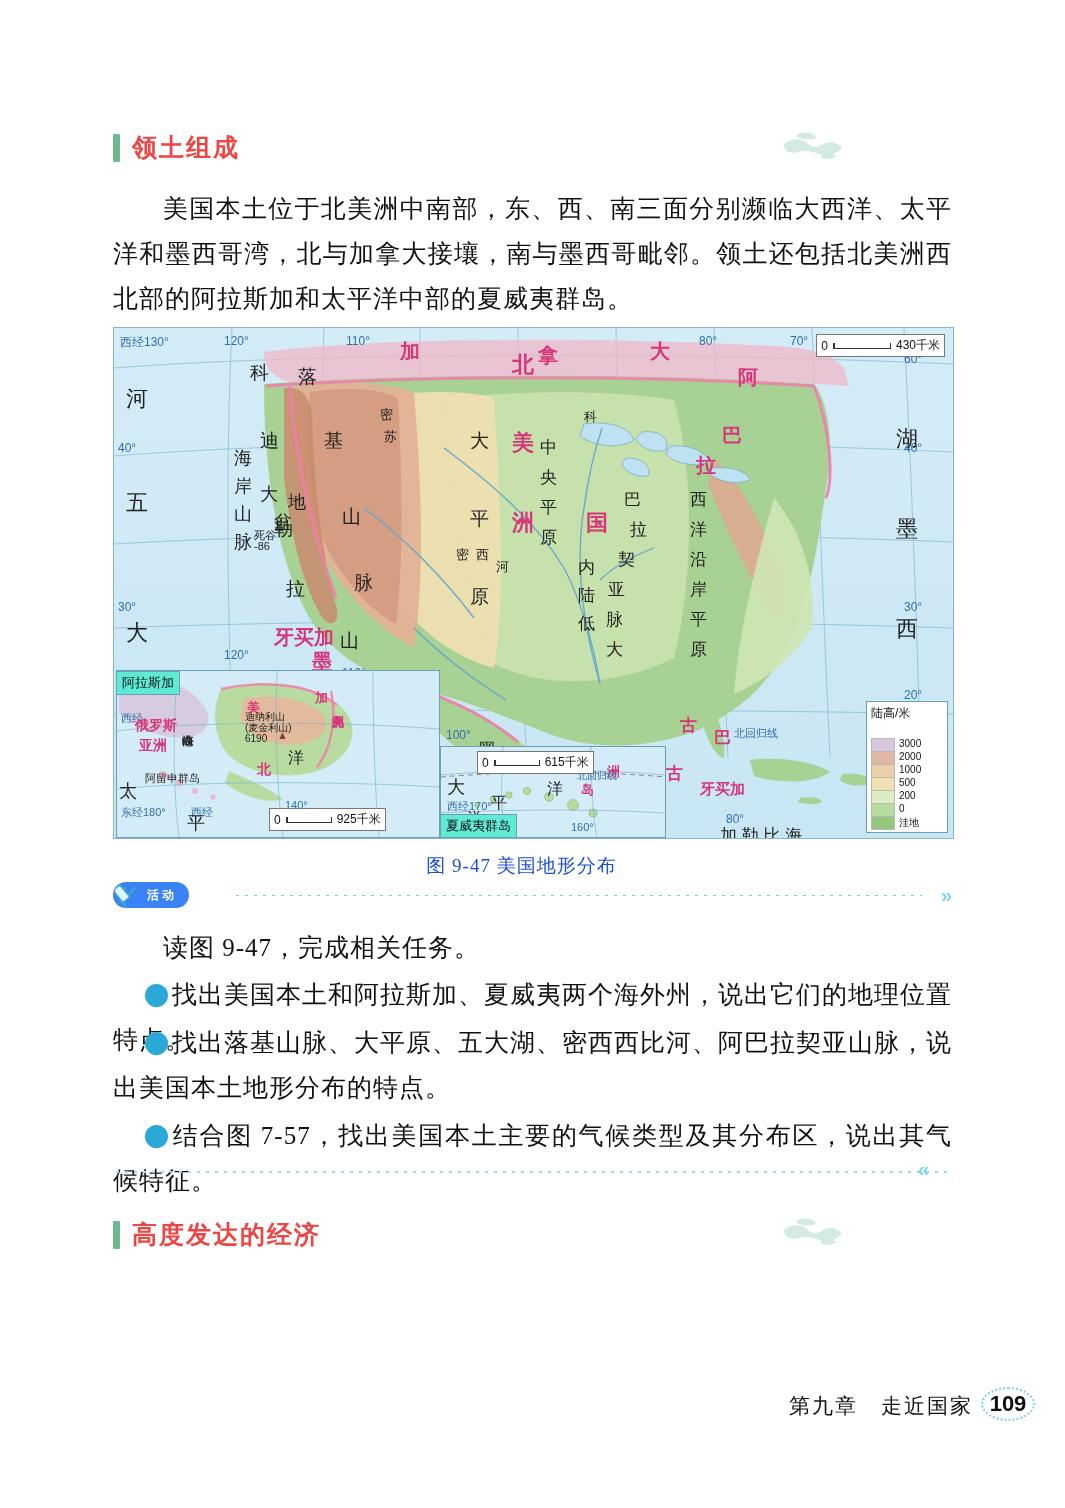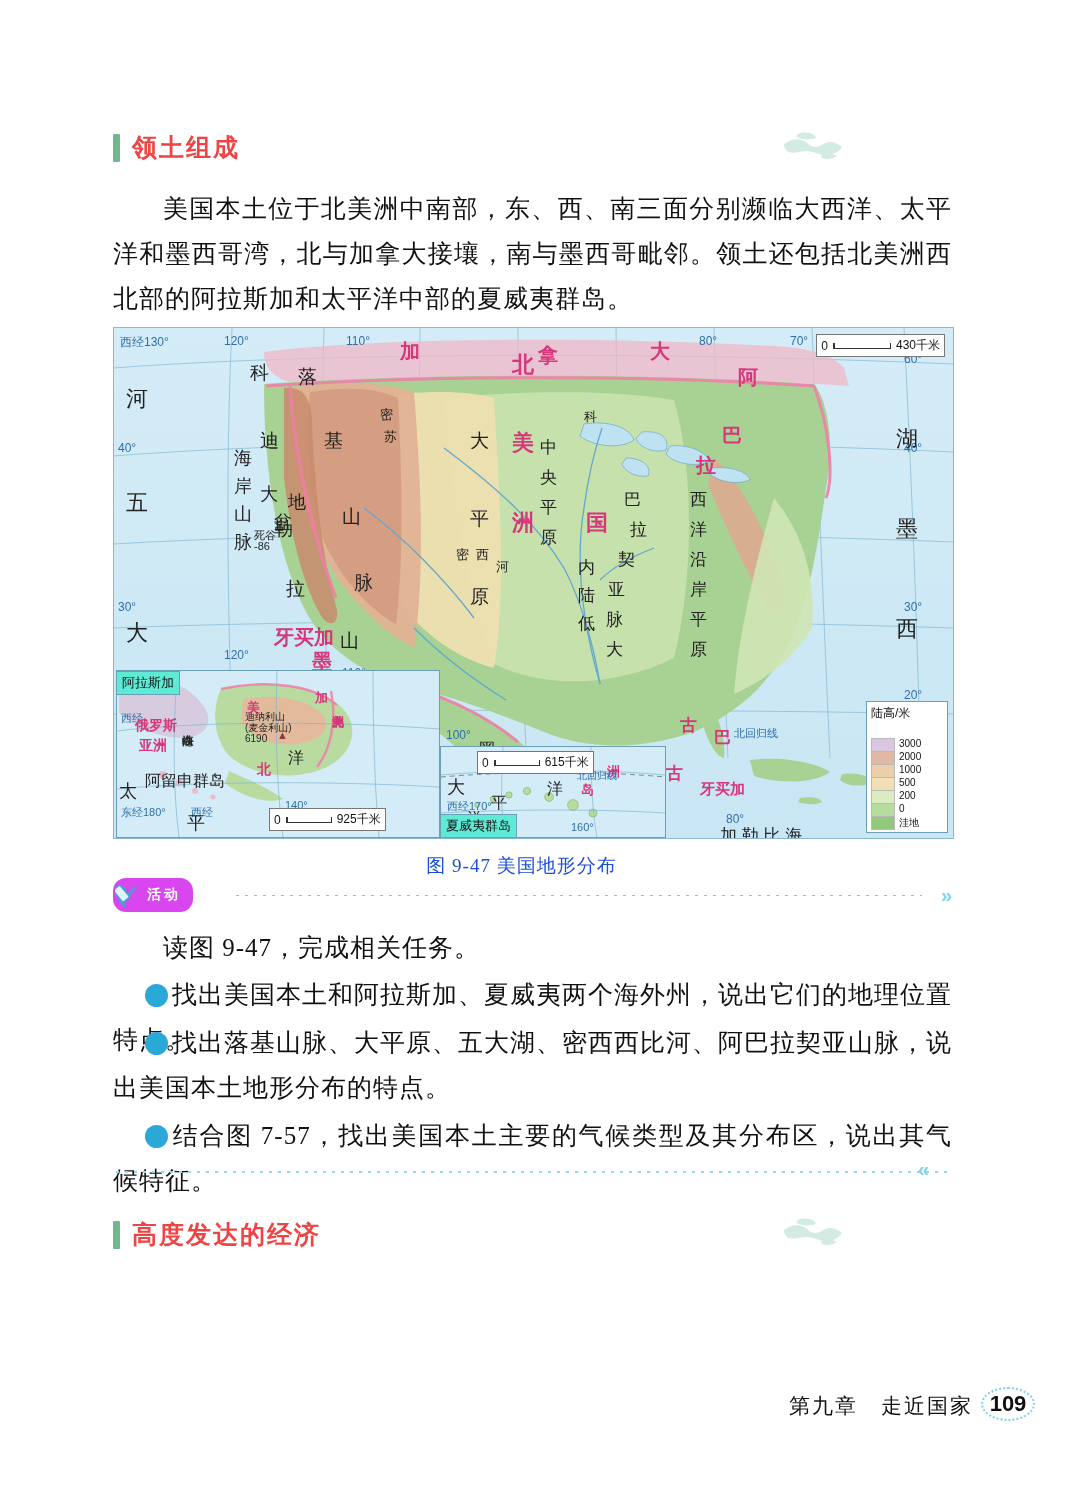--- a/index.html
+++ b/index.html
@@ -100,23 +100,23 @@
 
   
   .activity-bar{
     position:absolute;left:113px;top:880px;width:839px;height:34px;
   }
   .act-badge{
     position:absolute;left:0;top:0;height:30px;width:108px;
     display:flex;align-items:center;
   }
   .act-pill{
-    height:34px;border-radius:13px;background:#d946ef;
+    height:26px;border-radius:13px;background:#3b82f6;
     color:#fff;font-family:"Liberation Sans",sans-serif;font-weight:bold;
-    font-size:14px;letter-spacing:3px;padding:0 12px 0 34px;
+    font-size:12px;letter-spacing:3px;padding:0 12px 0 34px;
     display:flex;align-items:center;
   }
   .act-clip{
     position:absolute;left:2px;top:2px;width:30px;height:26px;
   }
   .act-dots{
     position:absolute;left:120px;right:30px;top:14px;height:3px;
     background-image:radial-gradient(#77cbe6 1.4px, transparent 1.5px);
     background-size:9px 3px;background-repeat:repeat-x;
   }
@@ -398,21 +398,21 @@
         </g>
       </svg>
       <div class="lbl lbl-blue" style="left:4px;top:40px;font-size:11px;">西经</div>
       <div class="lbl lbl-blue" style="left:4px;top:134px;font-size:11px;">东经180°</div>
       <div class="lbl lbl-blue" style="left:74px;top:134px;font-size:11px;">西经</div>
       <div class="lbl lbl-blue" style="left:168px;top:128px;font-size:11px;">140°</div>
       <div class="lbl lbl-blue" style="left:244px;top:140px;font-size:11px;">160°</div>
       <div class="lbl lbl-pink" style="left:18px;top:46px;font-size:14px;">俄罗斯</div>
       <div class="lbl lbl-pink" style="left:22px;top:66px;font-size:14px;">亚洲</div>
       <div class="lbl lbl-black v" style="left:62px;top:54px;font-size:12px;">白令海峡</div>
-      <div class="lbl lbl-black" style="left:28px;top:100px;font-size:16px;">阿留申群岛</div>
+      <div class="lbl lbl-black" style="left:28px;top:100px;font-size:11px;">阿留申群岛</div>
       <div class="lbl lbl-black" style="left:2px;top:108px;font-size:18px;">太</div>
       <div class="lbl lbl-black" style="left:70px;top:140px;font-size:18px;">平</div>
       <div class="lbl lbl-black v" style="left:168px;top:66px;font-size:16px;">洋</div>
       <div class="lbl lbl-pink" style="left:130px;top:28px;font-size:13px;">美</div>
       <div class="lbl lbl-pink" style="left:198px;top:18px;font-size:13px;">加</div>
       <div class="lbl lbl-pink v" style="left:212px;top:34px;font-size:12px;">北美洲</div>
       <div class="lbl lbl-pink" style="left:140px;top:90px;font-size:14px;">北</div>
       <div class="lbl lbl-black" style="left:128px;top:40px;font-size:10px;line-height:11px;white-space:pre;">迪纳利山
 (麦金利山)</div>
       <div class="lbl lbl-black" style="left:128px;top:62px;font-size:10px;">6190</div>

